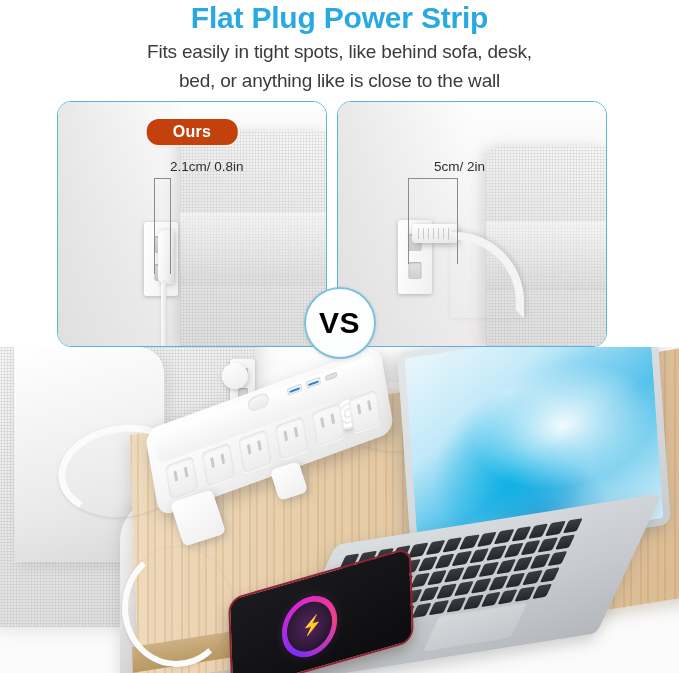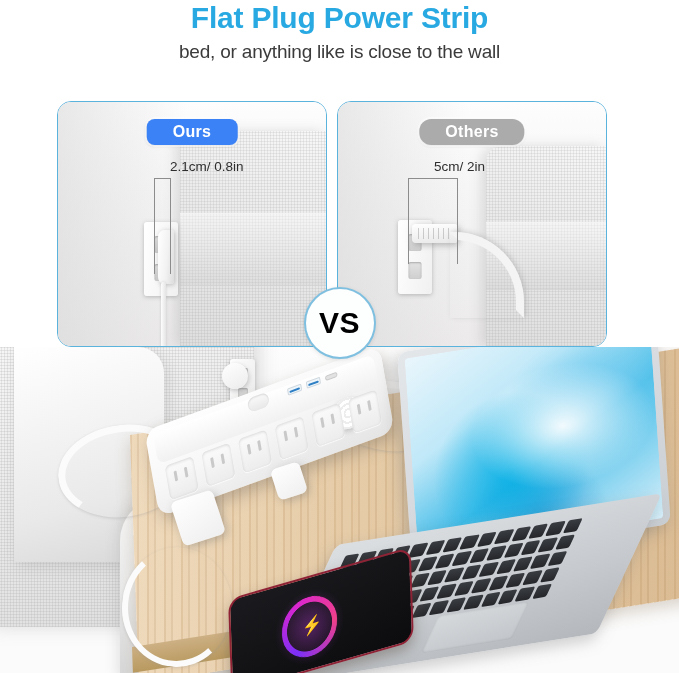--- a/index.html
+++ b/index.html
@@ -44,21 +44,21 @@
   }
   .sofa-block.far { width: 120px; height: 200px; }
   .sofa-cushion { position:absolute; right:0; top:38%; width:100%; height:34%;
       background: linear-gradient(180deg, rgba(255,255,255,.45), rgba(200,200,200,.25));
       border-top: 1px solid rgba(255,255,255,.7); border-bottom:1px solid rgba(190,190,190,.5);}
 
   
   .badge { position: absolute; top: 17px; left: 50%; transform: translateX(-50%);
            padding: 4px 26px; border-radius: 12px; color: #fff;
            font-size: 16px; font-weight: bold; letter-spacing: .3px; white-space: nowrap; }
-  .badge.ours   { background:#3b82f6; box-shadow: 0 0 0 2px rgba(255,255,255,.55), 0 1px 3px rgba(0,0,0,.18); border-radius: 8px;}
+  .badge.ours   { background:#c2410c; box-shadow: 0 0 0 2px rgba(255,255,255,.55), 0 1px 3px rgba(0,0,0,.18);}
   .badge.others { background:#ababab; box-shadow: 0 0 0 2px rgba(255,255,255,.55), 0 1px 3px rgba(0,0,0,.18);}
 
   
   .measure { position: absolute; font-size: 13.5px; color: #2e2e2e; white-space: nowrap; margin-left: 32px; }
   .measure.ours   { top: 57px; left: 80px; }
   .measure.others { top: 57px; left: 64px; }
   .bracket { position:absolute; border-left:1.3px solid #8c8c8c; border-right:1.3px solid #8c8c8c;
              border-top:1.3px solid #8c8c8c; }
   .bracket.ours   { top: 76px; left: 96px;  width: 17px; height: 96px; }
   .bracket.others { top: 76px; left: 70px;  width: 50px; height: 86px; }
@@ -237,20 +237,21 @@
   .bolt { position:absolute; left: 73px; top: 36px; width: 16px; height: 22px;
       color:#d9b7ef; font-size: 17px; line-height: 22px; text-align:center; }
 </style>
 </head>
 <body>
 
 <div class="page">
 
   <div class="header">
     <div class="title">Flat Plug Power Strip</div>
+    <div class="subtitle">Fits easily in tight spots, like behind sofa, desk,</div>
     <div class="subtitle">bed, or anything like is close to the wall</div>
   </div>
 
   <div class="panels">
 
     <div class="panel left">
       <div class="wall"></div>
       <div class="wall-shadow"></div>
       <div class="sofa-block">
         <div class="sofa-cushion"></div>
@@ -279,21 +280,20 @@
         <div class="socket a"></div>
         <div class="socket b"></div>
       </div>
       <div class="bulky" style="left:74px; top:122px;">
         <div class="bulky-ribs"></div>
       </div>
       <div class="fatcable" style="left:112px; top:130px;"></div>
 
       <div class="bracket others"></div>
       <div class="measure others">5cm/ 2in</div>
-      <div class="badge others">Others</div>
     </div>
 
     <div class="vs">VS</div>
   </div>
 
   <div class="hero">
     <div class="hero-wall"></div>
 
     <div class="hero-sofa"></div>
     <div class="hero-sofa-back"></div>

